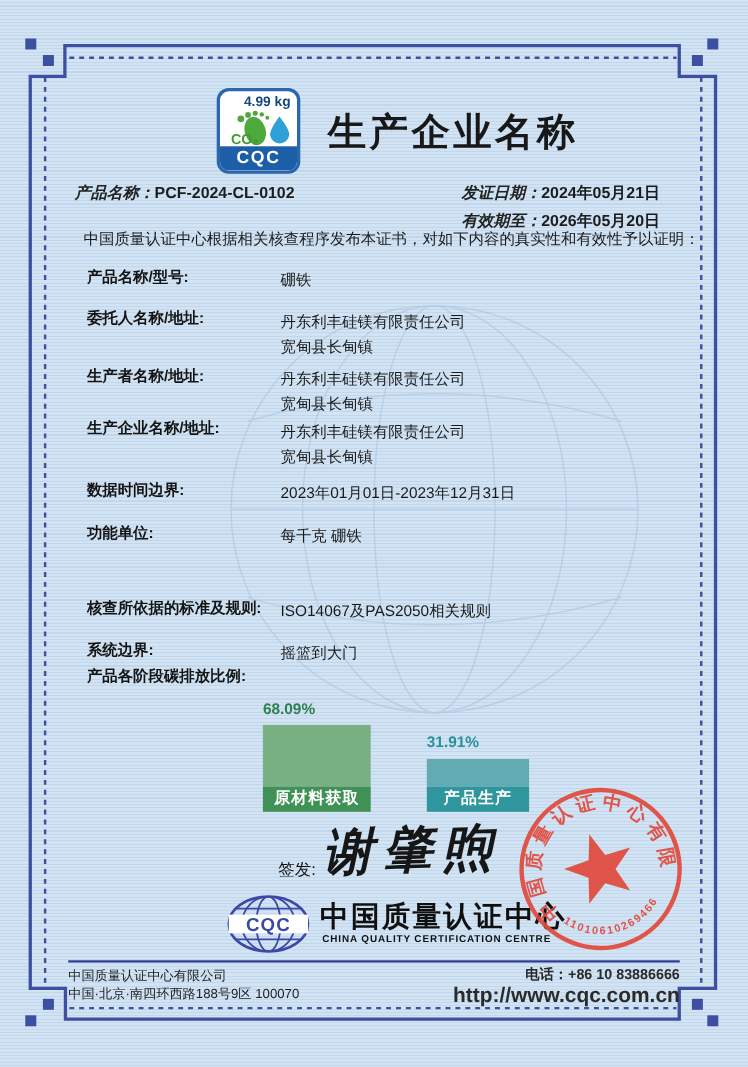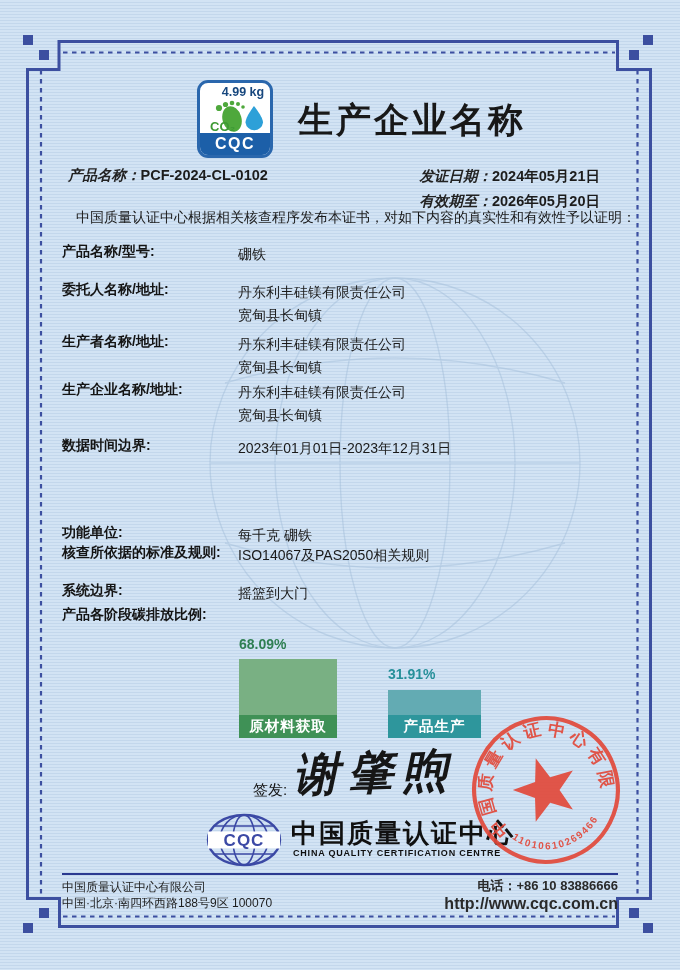--- a/index.html
+++ b/index.html
@@ -31,26 +31,26 @@
 
   .title{ position:absolute; left:298px; top:97px; font-size:35px; font-weight:bold; letter-spacing:3px; color:#181818; }
 
   .cert-line{ position:absolute; left:68px; top:166px; font-size:14.5px; }
   .kai{ font-family:"Liberation Serif","DejaVu Serif",serif; font-style:italic; font-weight:bold; color:#222; }
   .val{ font-weight:600; }
   .date-block{ position:absolute; right:80px; top:164px; text-align:right; font-size:14.5px; line-height:25px; }
 
   .intro{ position:absolute; left:62px; top:209px; width:560px; font-size:14px; white-space:nowrap; text-indent:1em; color:#1a1a1a; }
 
-  .row{ position:absolute; left:62px; display:flex; width:560px; }
+  .row{ position:absolute; left:79px; display:flex; width:560px; }
   .row .flabel{ flex:0 0 auto; min-width:176px; font-size:14px; font-weight:bold; color:#141414; padding-right:6px; }
   .row .fvalues{ font-size:14px; line-height:23px; color:#1a1a1a; }
   .row .fvalues .vb{ font-weight:bold; margin-right:6px; }
   .r0{ top:243px; } .r1{ top:281px; } .r2{ top:333px; } .r3{ top:381px; }
-  .r4{ top:437px; } .r5{ top:476px;margin-top:48px; } .r6{ top:512px; } .r7{ top:544px; }
+  .r4{ top:437px; } .r5{ top:476px; } .r6{ top:512px; } .r7{ top:544px; }
   .r8{ top:582px; } .r9{ top:606px; }
 
   
   .pct{ position:absolute; text-align:left; font-size:14px; font-weight:bold; }
   .pct1{ left:239px; top:636px; width:98px; color:#2f7f52; }
   .pct2{ left:388px; top:666px; width:93px; color:#27909a; }
   .bar{ position:absolute; display:flex; flex-direction:column; }
   .bar1{ left:239px; top:659px; width:98px; height:79px;border-radius:30px; }
   .bar2{ left:388px; top:690px; width:93px; height:48px; }
   .bar .body{ flex:1 1 auto; }
@@ -72,21 +72,21 @@
   .issuer-en{ position:absolute; left:293px; top:848px; font-size:9px; font-weight:600; letter-spacing:.8px; color:#101010; }
 
   
   .seal{ position:absolute; left:468px; top:706px; transform:rotate(-18deg); opacity:.92; }
 
   
   .footer-divider{ position:absolute; left:62px; top:873px; width:556px; height:2px; background:#2b3990; }
   .footer-left{ position:absolute; left:62px; top:879px; font-size:12px; line-height:16px; color:#1d1d1d; }
   .footer-right{ position:absolute; right:62px; top:877px; text-align:right; color:#2a2a2a; }
   .footer-right .f1{ font-size:13px; font-weight:600; }
-  .footer-right .f2{ font-size:16px; font-weight:bold; }
+  .footer-right .f2{ font-size:19px; font-weight:bold; }
 </style>
 </head>
 <body>
 
 <div class="page">
 
   <svg class="frame" width="680" height="970" viewBox="0 0 680 970" aria-hidden="true">
     <path d="M59 41.5 L617.5 41.5 L617.5 69.5 L650.5 69.5 L650.5 898.5 L617.5 898.5 L617.5 926.5 L59.5 926.5 L59.5 898.5 L27.5 898.5 L27.5 69.5 L59 69.5 Z" fill="none" stroke="#3c4fa0" stroke-width="3"></path>
     <g stroke="#3c4fa0" stroke-width="2.2" stroke-dasharray="4.5 4.5">
       <line x1="63" y1="52.5" x2="615" y2="52.5"></line>

